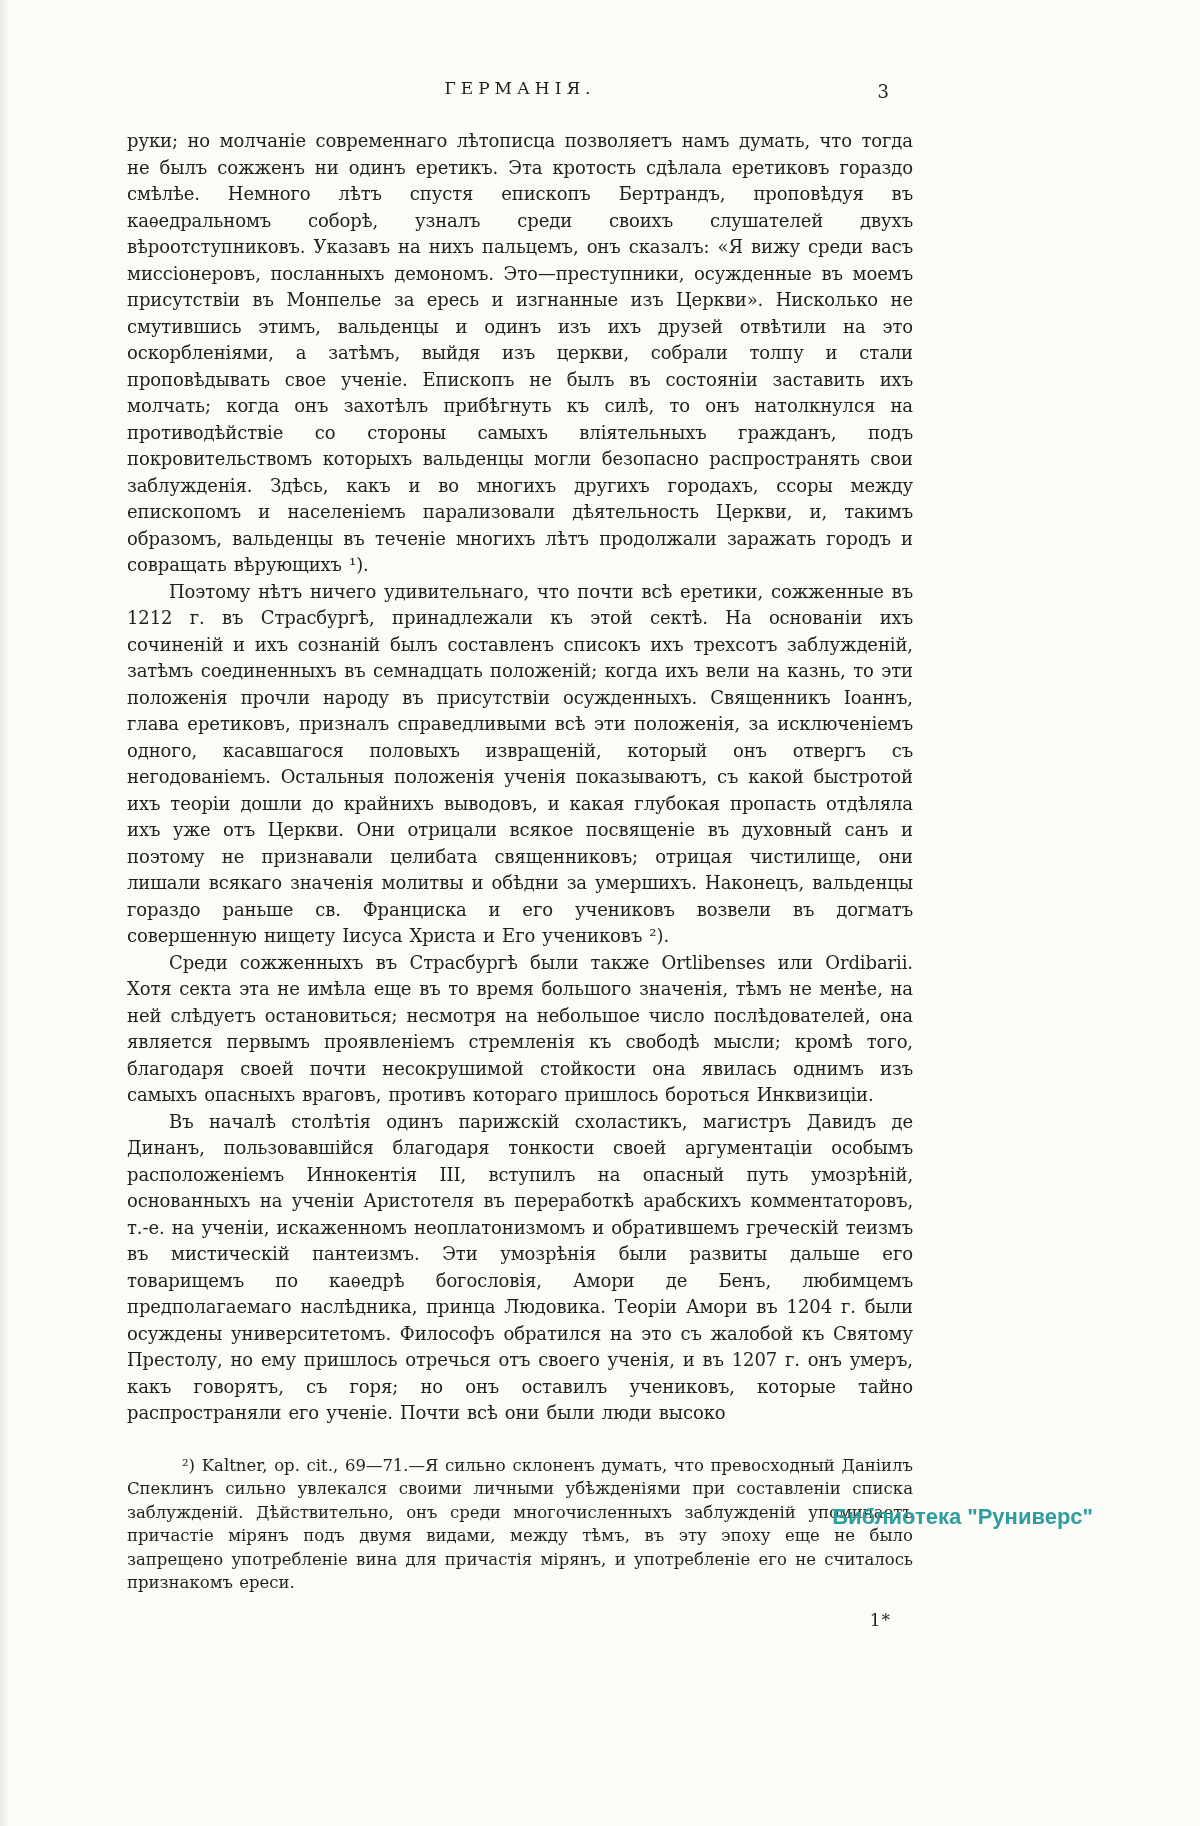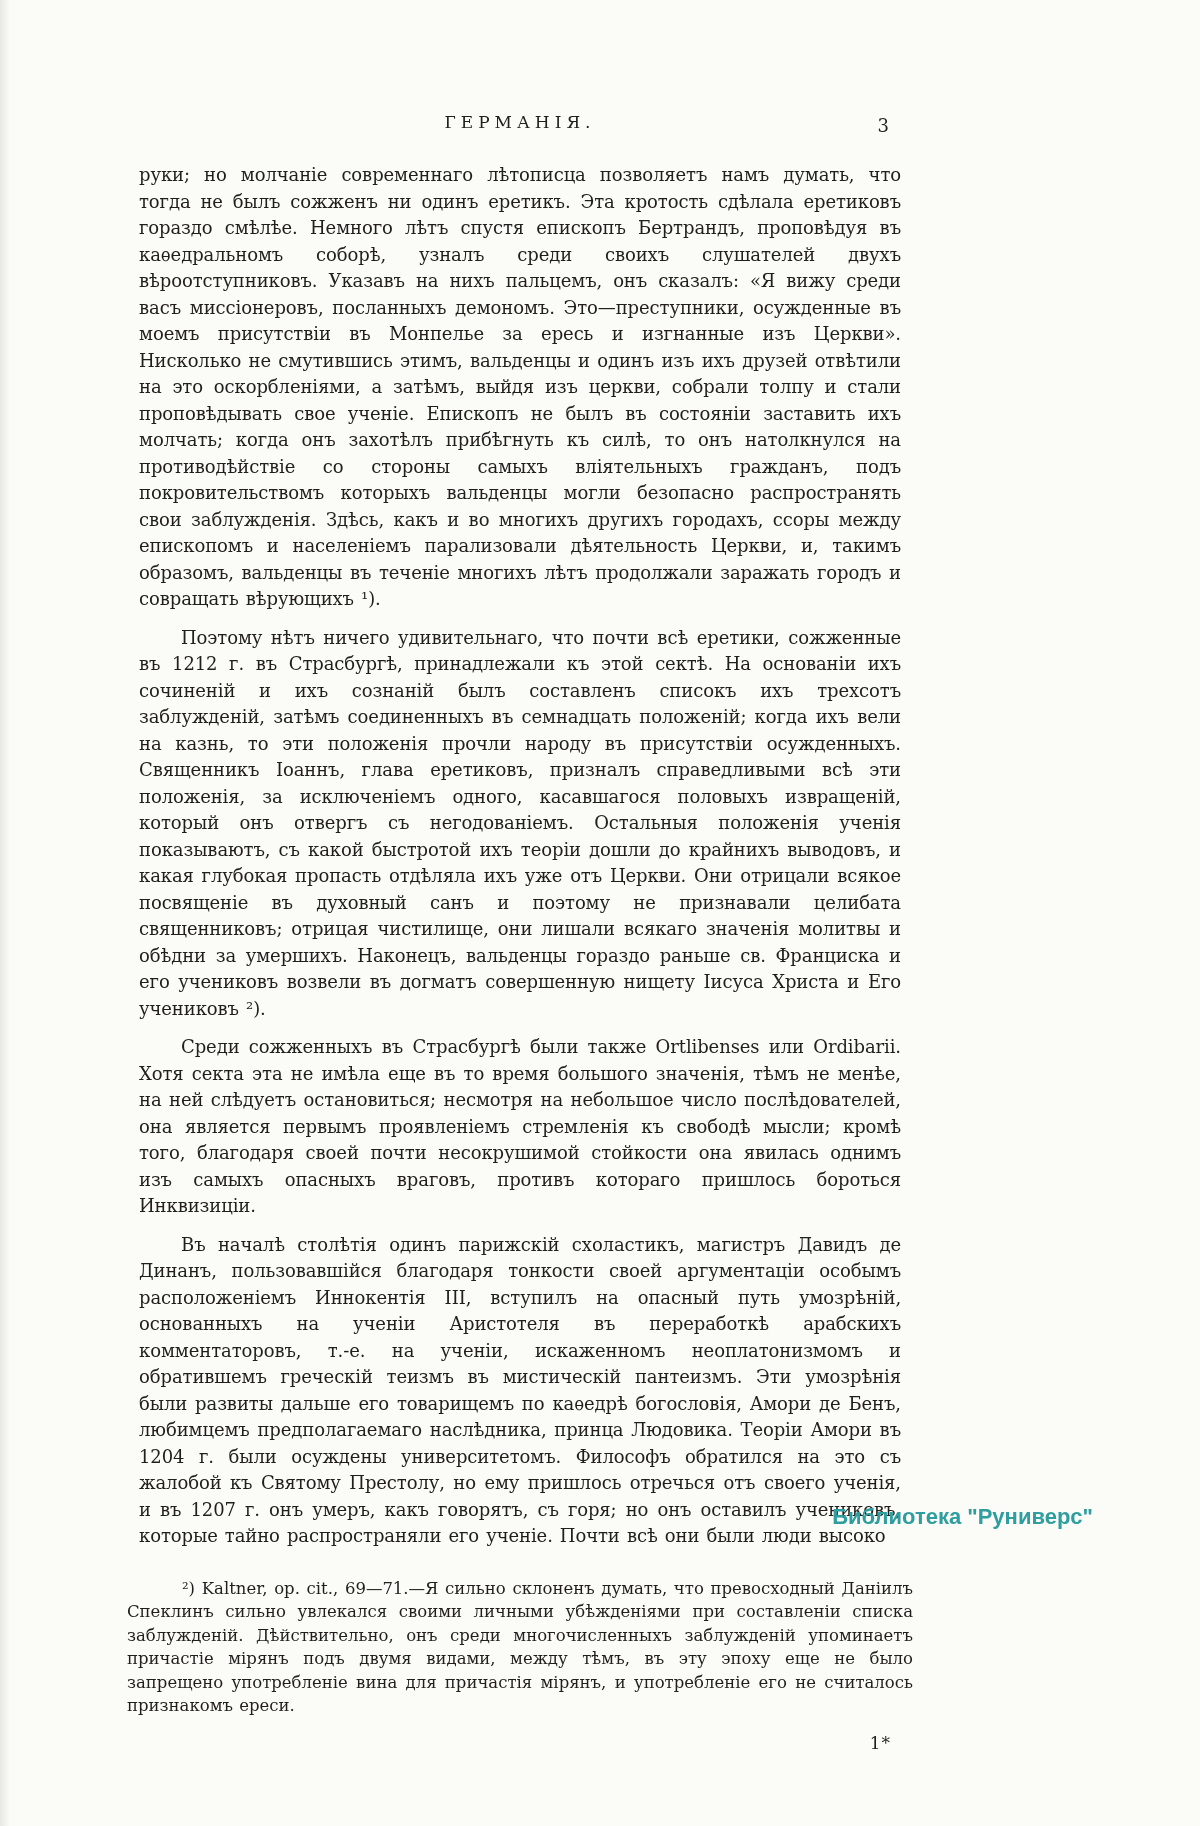--- a/index.html
+++ b/index.html
@@ -25,21 +25,21 @@
     pointer-events:none;
   }
   .column{
     position:absolute;
     left:127px;
     top:0;
     width:786px;
   }
   .page-header{
     position:relative;
-    padding-top:112px;
+    padding-top:78px;
     text-align:center;
     font-size:17px;
     letter-spacing:5px;
     height:24px;
   }
   .running-title{white-space:nowrap;}
   .page-number{
     position:absolute;
     right:24px;
     bottom:0;
@@ -48,21 +48,21 @@
   }
   .body-text{
     margin-top:26px;
     text-align:justify;
     font-size:18px;
     line-height:26.5px;
     word-spacing:1.5px;
     letter-spacing:-0.1px;
   }
   .body-text p{
-    margin:12px;
+    margin:0;
     text-indent:42px;
   }
   .body-text p.continuation{text-indent:0;}
   .footnotes{
     margin-top:27px;
     text-align:justify;
     font-size:16.5px;
     line-height:23.5px;
     word-spacing:1px;
   }

